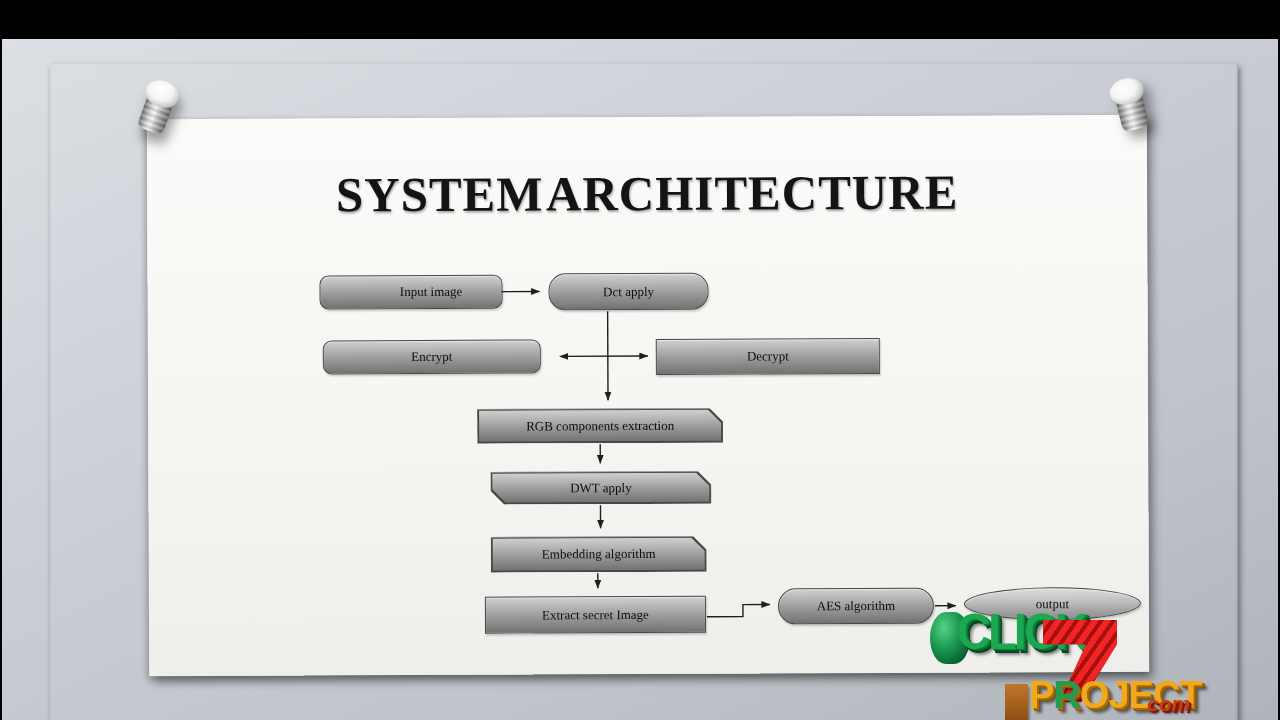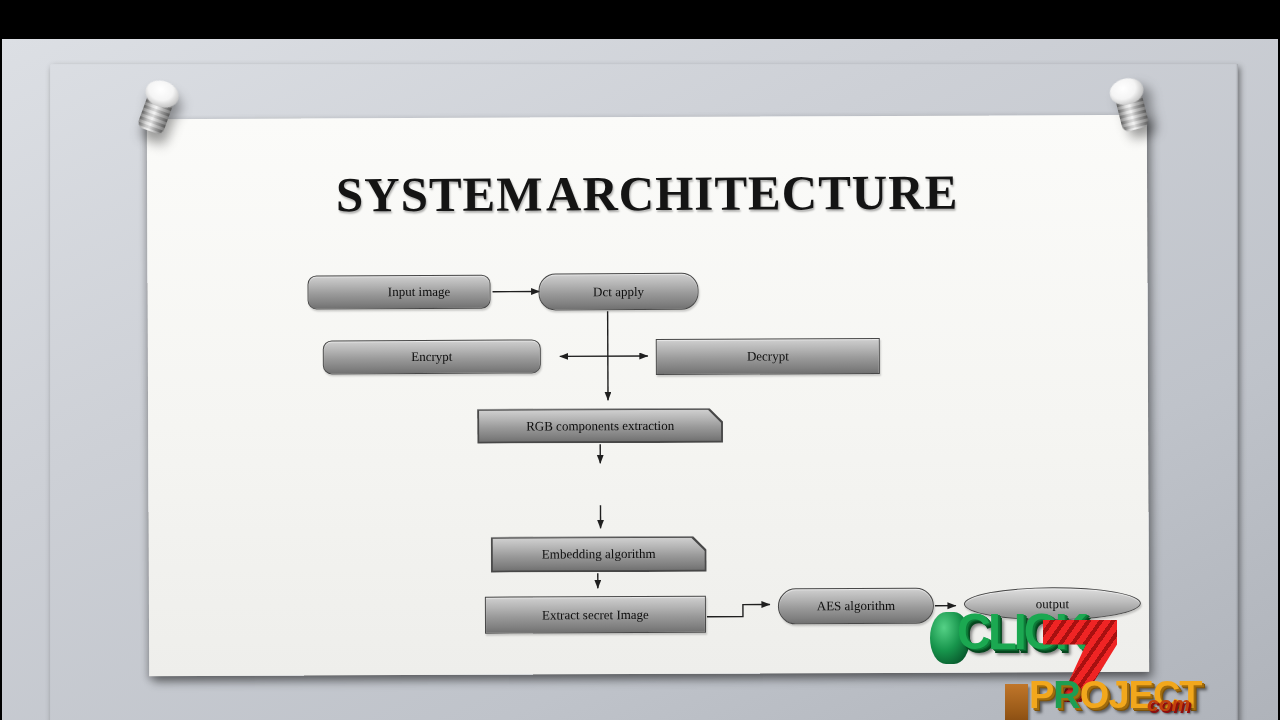--- a/index.html
+++ b/index.html
@@ -44,22 +44,22 @@
     box-shadow:inset 0 1px 1px rgba(255,255,255,0.55), 1px 2px 2px rgba(0,0,0,0.18);
   }
   .node span { position:relative; z-index:2; }
   .snip { border:none; background:#474747; }
   .snip .inner {
     position:absolute; inset:1.6px; z-index:1;
     background:linear-gradient(180deg,#cfcfcf 0%,#b3b3b3 30%,#9a9a9a 55%,#808080 85%,#717171 100%);
   }
   .cut-tr      { clip-path:polygon(0 0, calc(100% - 14px) 0, 100% 14px, 100% 100%, 0 100%); }
   .cut-tr-bl   { clip-path:polygon(0 0, calc(100% - 14px) 0, 100% 14px, 100% 100%, 14px 100%, 0 calc(100% - 14px)); }
-  #n-input   { left:160px; top:157px; width:183px; height:34px; border-radius:9px;padding-left:40px; }
-  #n-dct     { left:391px; top:156px; width:160px; height:37px; border-radius:17px;justify-content:center; }
+  #n-input   { left:172px; top:157px; width:183px; height:34px; border-radius:9px;padding-left:40px; }
+  #n-dct     { left:401px; top:156px; width:160px; height:37px; border-radius:17px;justify-content:center; }
   #n-encrypt { left:175px; top:222px; width:218px; height:34px; border-radius:9px; }
   #n-decrypt { left:508px; top:222px; width:224px; height:36px; }
   #n-rgb     { left:329px; top:291px; width:246px; height:35px; }
   #n-dwt     { left:342px; top:354px; width:221px; height:33px; }
   #n-embed   { left:342px; top:419px; width:216px; height:36px;text-align:center; }
   #n-extract { left:336px; top:479px; width:221px; height:37px; }
   #n-aes     { left:629px; top:472px; width:156px; height:36px; border-radius:18px; }
   #n-output  { left:815px; top:472px; width:177px; height:33px; border-radius:50%;
                background:linear-gradient(180deg,#dedede 0%,#bdbdbd 45%,#9c9c9c 80%,#8f8f8f 100%); }
   .edges { position:absolute; inset:0; pointer-events:none; }
@@ -151,20 +151,24 @@
     <div class="node" id="n-encrypt">
       <span>Encrypt</span>
     </div>
     <div class="node" id="n-decrypt">
       <span>Decrypt</span>
     </div>
     <div class="node snip cut-tr" id="n-rgb">
       <div class="inner cut-tr"></div>
       <span>RGB components extraction</span>
     </div>
+    <div class="node snip cut-tr-bl" id="n-dwt">
+      <div class="inner cut-tr-bl"></div>
+      <span>DWT apply</span>
+    </div>
     <div class="node snip cut-tr" id="n-embed">
       <div class="inner cut-tr"></div>
       <span>Embedding algorithm</span>
     </div>
     <div class="node" id="n-extract">
       <span>Extract secret Image</span>
     </div>
     <div class="node" id="n-aes">
       <span>AES algorithm</span>
     </div>

